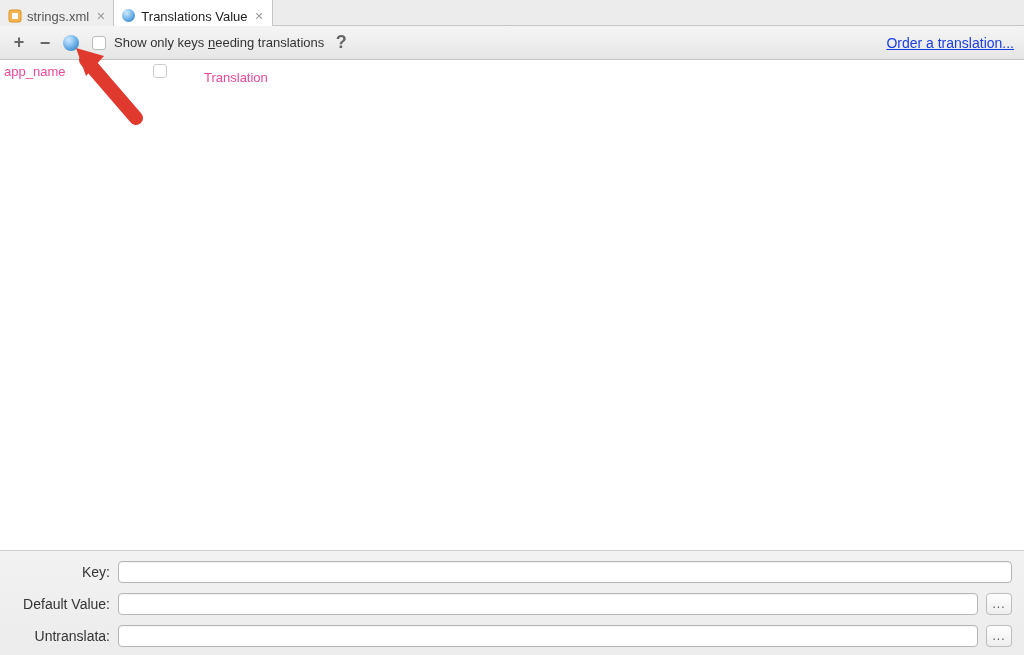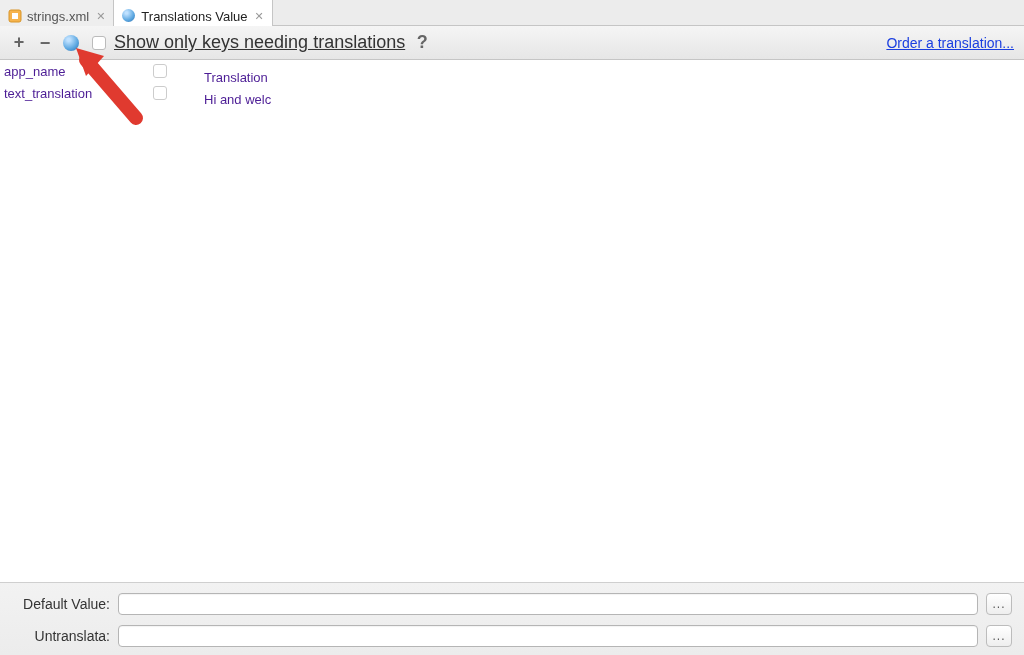--- a/index.html
+++ b/index.html
@@ -77,22 +77,21 @@
   }
   .checkbox {
     width: 14px; height: 14px;
     border: 1px solid #bbb;
     border-radius: 3px;
     background: #fff;
     margin-left: 4px;
   }
   .toolbar-label {
     color: #333;
-    font-size: 18px;
-    text-decoration: underline;
+    font-size: 13px;
   }
   .toolbar-label .ul { text-decoration: underline; }
   .help { color: #3da3f0; font-weight: bold; font-size: 15px; }
   .spacer { flex: 1; }
   .link {
     color: #1a3ee0;
     text-decoration: underline;
     font-size: 14px;
   }
 
@@ -121,21 +120,21 @@
   .col-key { width: 120px; justify-content: center; }
   .col-untr { width: 80px; }
   .col-def { width: 90px; justify-content: flex-start; border-right: none; }
 
   .tbody { flex: 1; overflow: auto; }
   .tr {
     display: flex;
     height: 22px;
     align-items: center;
     font-size: 13px;
-    color: #4c1d95;
+    color: #ec4899;
   }
   .td { padding: 0 4px; overflow: hidden; white-space: nowrap; }
   .td.col-key { justify-content: flex-start; display:flex; align-items:center;}
   .td.col-untr { display:flex; justify-content:center; }
   .td.col-def { display:flex; align-items:center;margin-top:12px; }
   .mini-checkbox {
     width: 14px; height: 14px;
     border: 1px solid #ccc;
     border-radius: 3px;
     background: #fff;
@@ -238,31 +237,28 @@
 
 <div class="grid">
   <div class="tbody">
     <div class="tr">
       <div class="td col-key">app_name</div>
       <div class="td col-untr">
         <span class="mini-checkbox"></span>
       </div>
       <div class="td col-def">Translation</div>
     </div>
-    <div class="tr">
-      <div class="td col-key">text_translation</div>
-      <div class="td col-untr">
-        <span class="mini-checkbox"></span>
-      </div>
-      <div class="td col-def">Hi and welc</div>
-    </div>
   </div>
 </div>
 
 <div class="bottom">
+  <div class="form-row">
+    <div class="form-label">Key:</div>
+    <div class="text-input"></div>
+  </div>
   <div class="form-row">
     <div class="form-label">Default Value:</div>
     <div class="text-input"></div>
     <div class="more-btn">...</div>
   </div>
   <div class="form-row">
     <div class="form-label">Untranslata:</div>
     <div class="text-input"></div>
     <div class="more-btn">...</div>
   </div>

